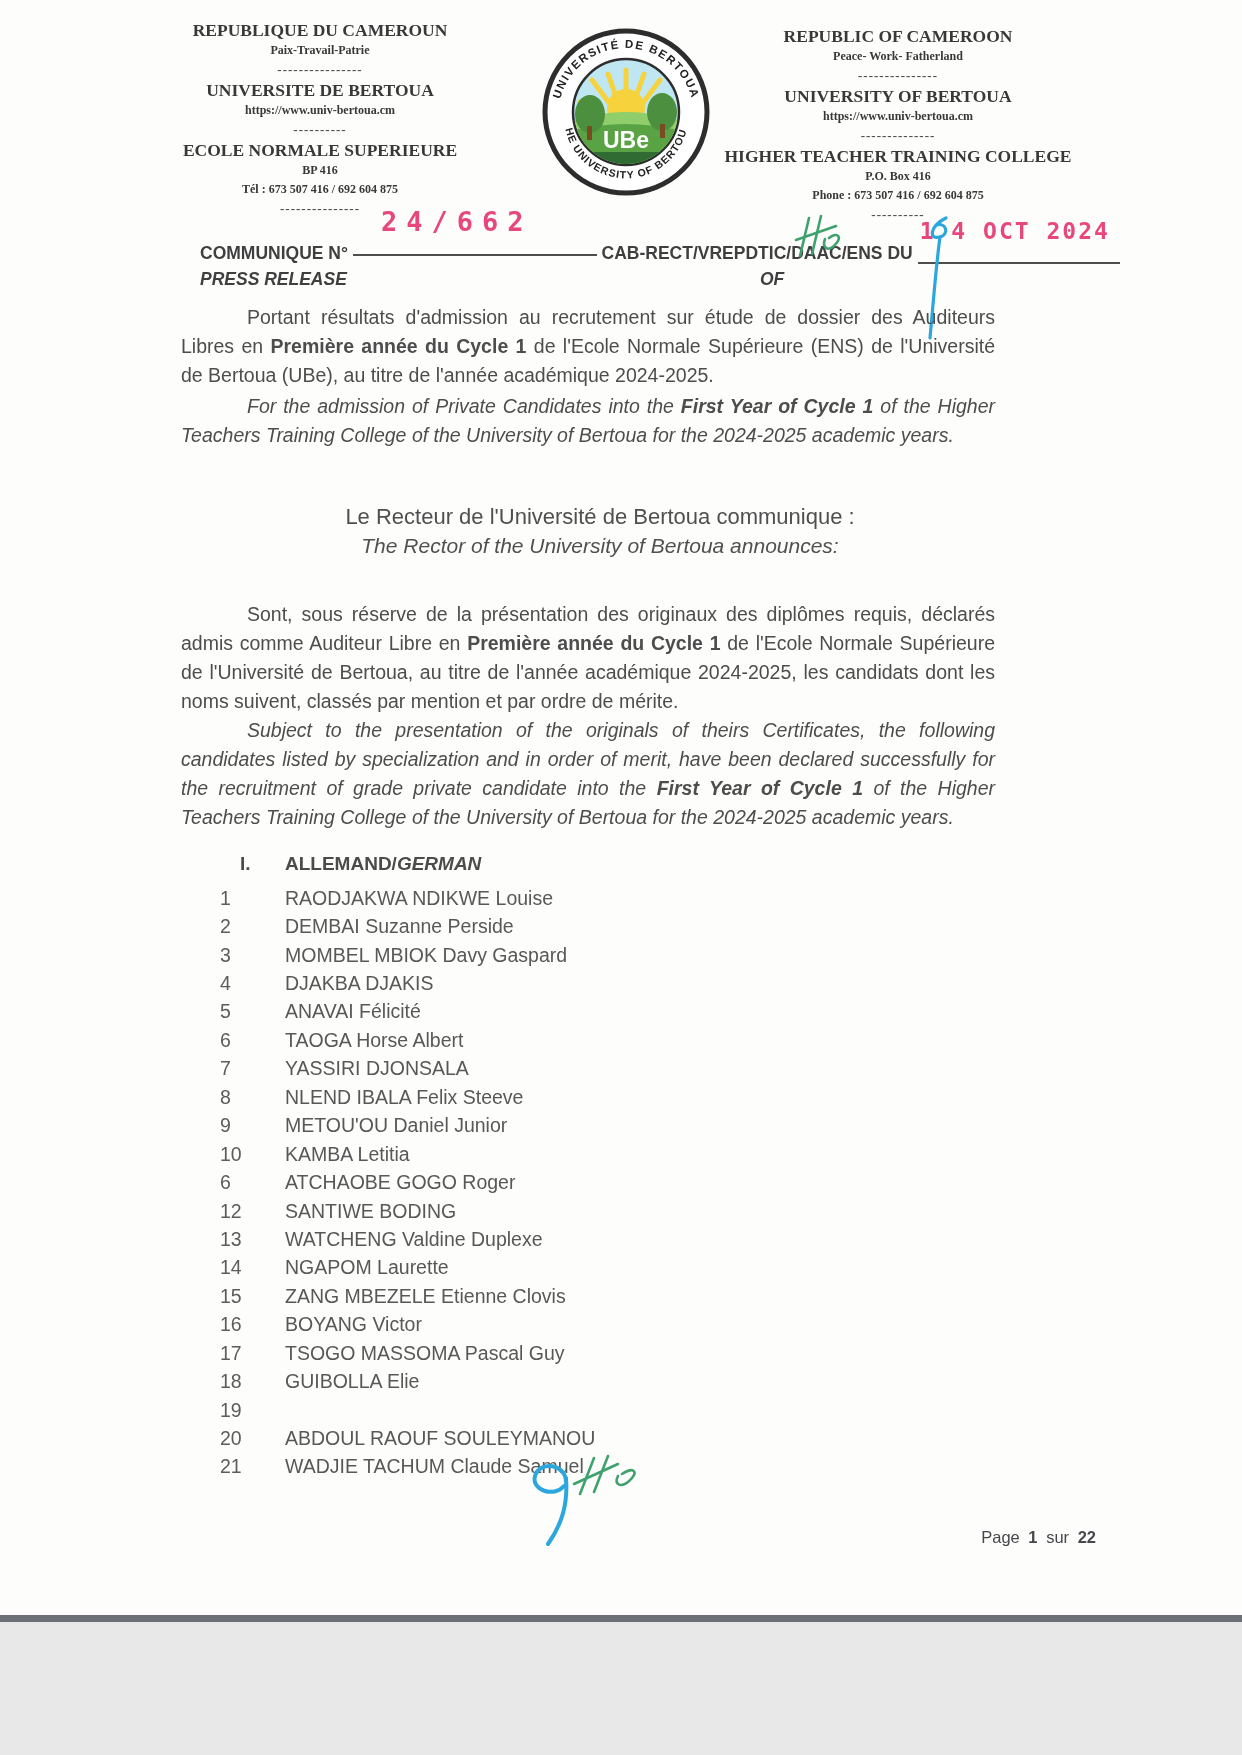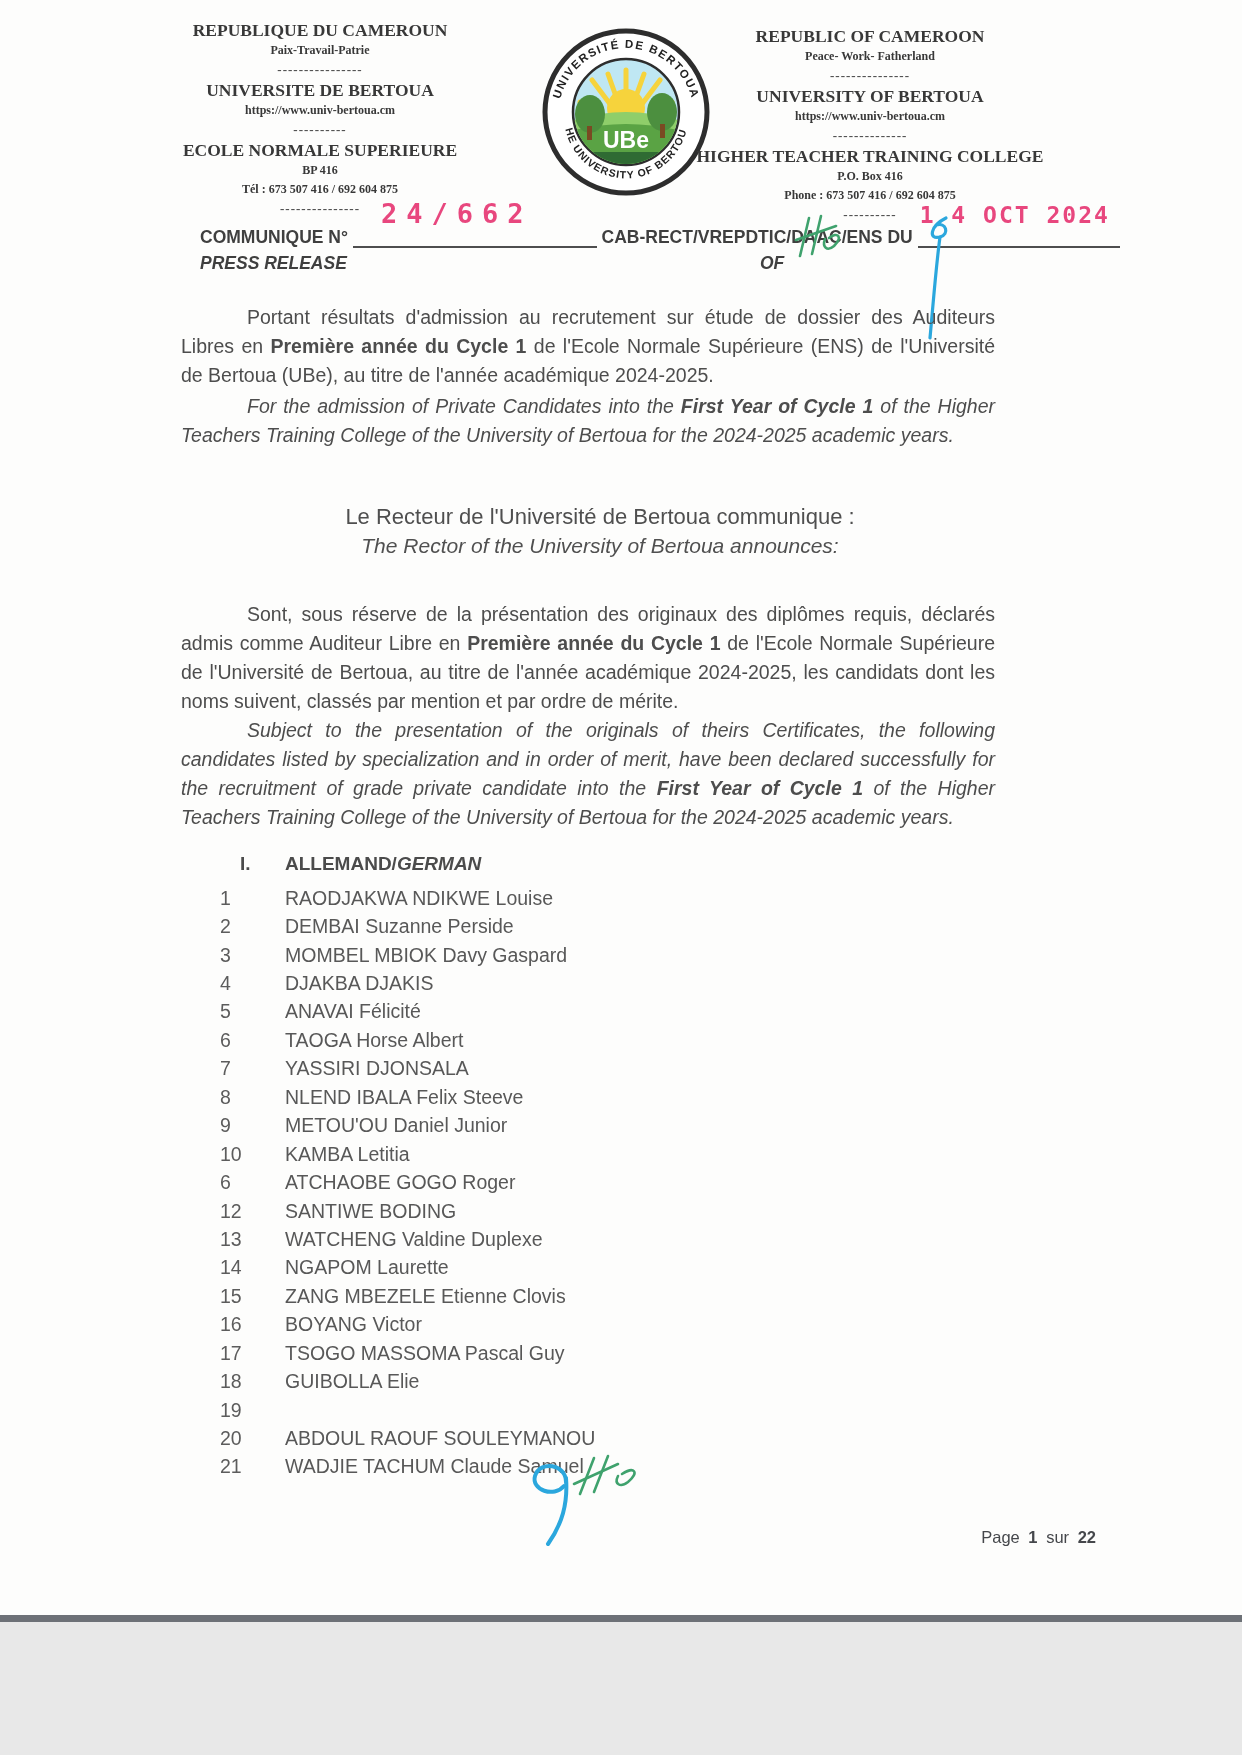--- a/index.html
+++ b/index.html
@@ -2,31 +2,31 @@
 <html><head>
 <meta charset="utf-8">
 <style>
   html,body{margin:0;padding:0;background:#e8e8e8;}
   .page{position:relative;width:1242px;height:1622px;margin:0 auto;background:#fdfdfc;
         overflow:hidden;font-family:"Liberation Sans",sans-serif;color:#4a4a4a;}
   
   .hdr{position:absolute;text-align:center;font-family:"Liberation Serif",serif;
        font-weight:bold;color:#383838;}
   .hdr-left{left:128px;top:20px;width:384px;}
-  .hdr-right{left:678px;top:26px;width:384px;}
+  .hdr-right{left:706px;top:26px;width:384px;}
   .hdr .big{display:block;font-size:17.5px;line-height:21px;}
   .hdr .small{display:block;font-size:12px;line-height:19px;}
   .hdr .dash{display:block;font-size:13px;line-height:13px;margin:3px 0 4px;letter-spacing:1px;color:#4c4c4c;}
   .logo{position:absolute;left:540px;top:22px;width:172px;height:182px;}
   
   .ref{position:absolute;left:200px;top:220px;width:920px;font-weight:bold;
        color:#3f3f3f;font-size:17.5px;}
   .ref-row{display:flex;align-items:flex-end;white-space:nowrap;}
   .blank{position:relative;border-bottom:2px solid #4e4e4e;height:26px;}
-  .blank1{width:248px;margin:0 5px;}
+  .blank1{width:248px;margin:8px 5px;}
   .blank2{width:206px;margin-left:5px;}
   .stamp{position:absolute;color:#e8477e;font-family:"DejaVu Sans Mono",monospace;}
   .num-stamp{left:28px;top:-22px;font-size:27px;letter-spacing:9px;font-weight:bold;}
   .date-stamp{left:2px;top:-18px;font-size:23px;letter-spacing:2px;font-weight:bold;white-space:nowrap;}
   .ref-sub{position:relative;height:26px;margin-top:5px;}
   .press{position:absolute;left:0;font-style:italic;}
   .of{position:absolute;left:560px;font-style:italic;}
   
   .para{position:absolute;left:181px;width:814px;margin:0;font-size:19.5px;
         line-height:29px;text-align:justify;text-indent:66px;color:#4d4d4d;}

